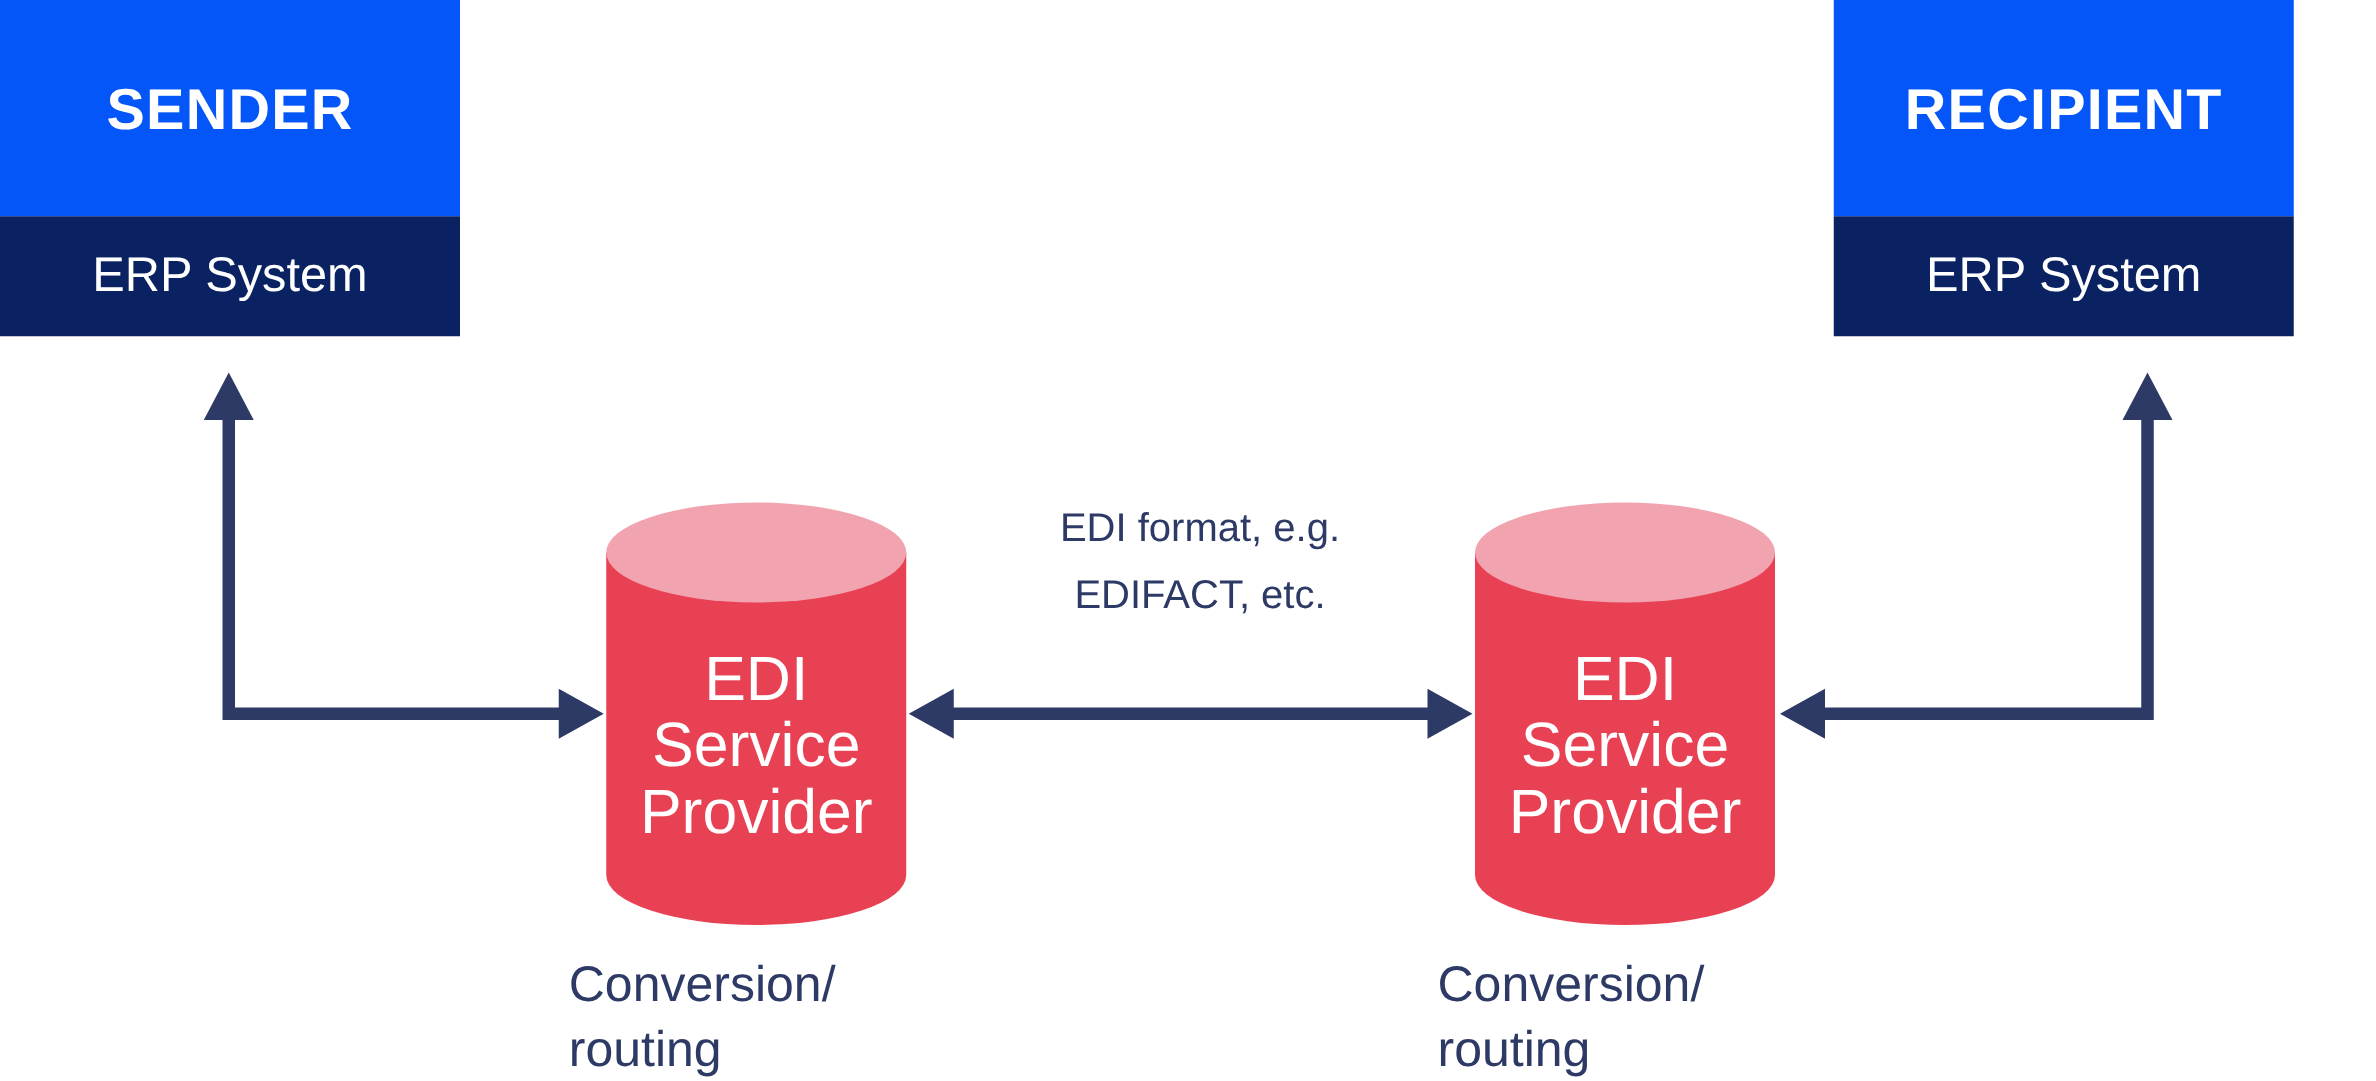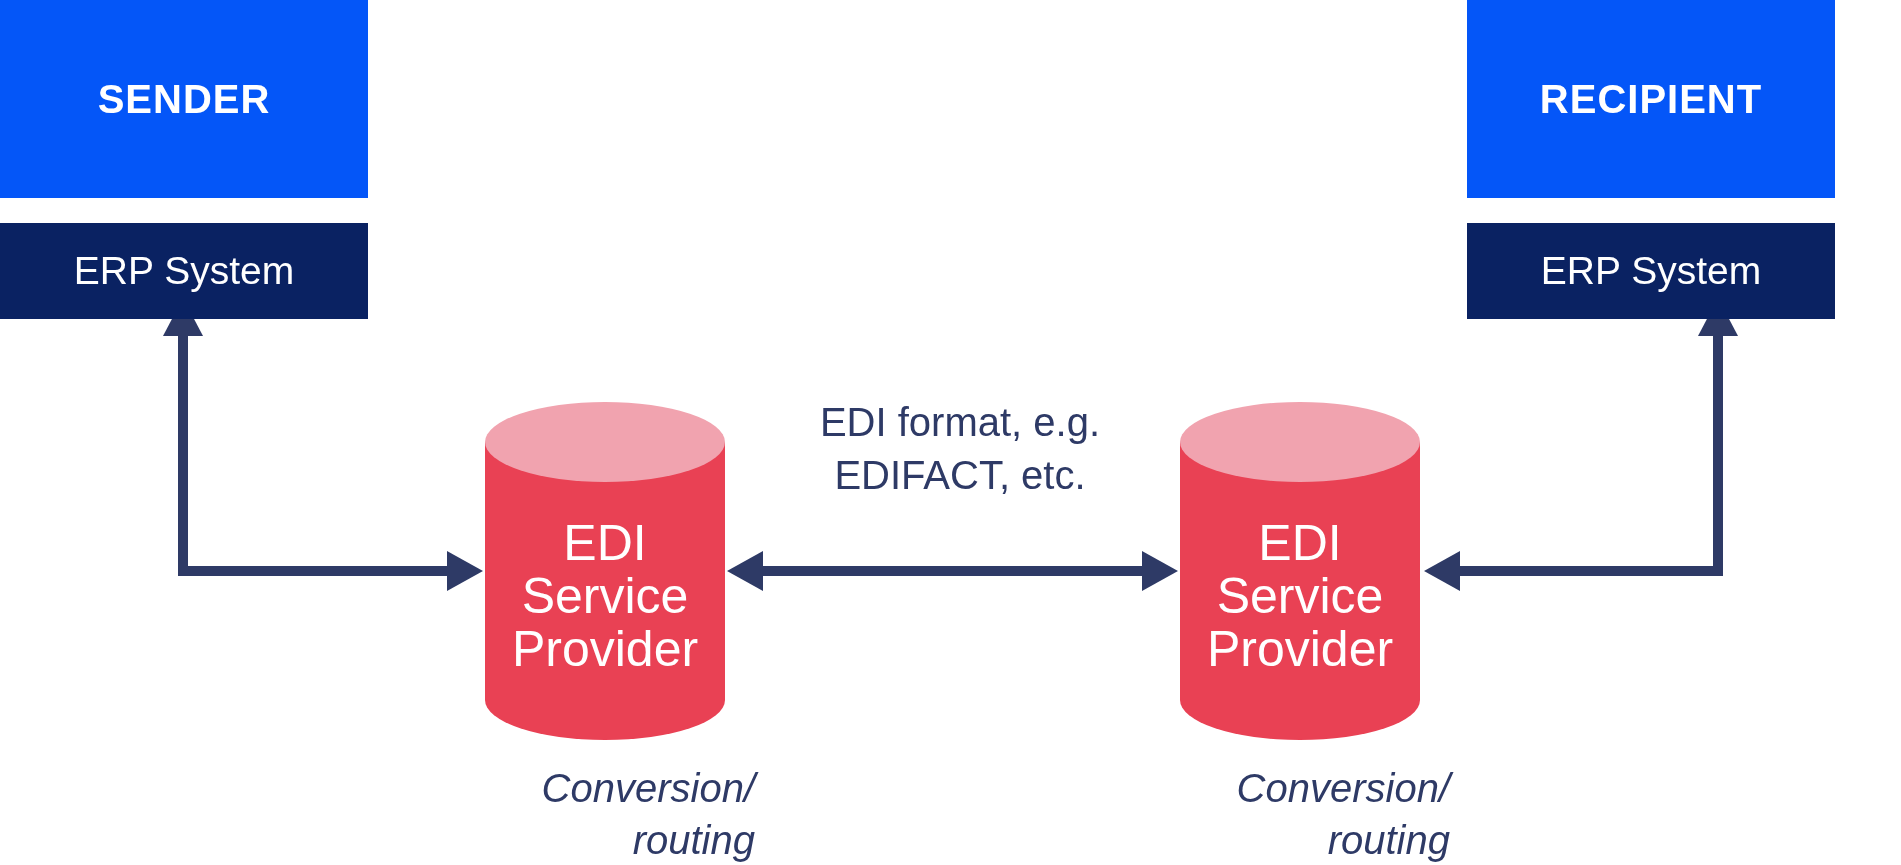--- a/index.html
+++ b/index.html
@@ -14,28 +14,28 @@
   html, body { background: #ffffff; }
   body {
     font-family: "Liberation Sans", "DejaVu Sans", sans-serif;
     width: 1901px; height: 865px; overflow: hidden; position: relative;
   }
   .canvas { position: absolute; left: 0; top: 0; width: 1901px; height: 865px; background: var(--white, #fff); }
 
   
   .endpoint { position: absolute; top: 0; width: 368px; height: 290px; }
   .endpoint .head {
-    height: 198px; background: var(--blue, #0456F8);
+    height: 173px; background: var(--blue, #0456F8);
     display: flex; align-items: center; justify-content: center;
-    color: #fff; font-size: 40px; font-weight: 700; letter-spacing: 1px;
+    color: #fff; font-size: 46px; font-weight: 700; letter-spacing: 1px;
   }
   .endpoint .sub {
     height: 96px; background: var(--navy, #0A2262);
     display: flex; align-items: center; justify-content: center;
-    color: #fff; font-size: 39px; font-weight: 400; margin-top: 25px;
+    color: #fff; font-size: 39px; font-weight: 400;
   }
   .endpoint.sender { left: 0; }
   .endpoint.recipient { left: 1467px; }
 
   
   .cylinder { position: absolute; width: 240px; height: 338px; top: 402px; }
   .cylinder.left { left: 485px; }
   .cylinder.right { left: 1180px; }
   .cyl-body {
     position: absolute; left: 0; right: 0; top: 40px; bottom: 0;
@@ -47,31 +47,31 @@
     background: var(--pink, #F1A3AF); border-radius: 50%;
   }
   .cyl-label {
     position: absolute; left: 0; right: 0; top: 115px;
     text-align: center; color: #fff; font-size: 50px; line-height: 53px; font-weight: 400;
   }
 
   
   .caption {
     position: absolute; width: 300px; top: 762px;
-    text-align: right; color: var(--ink, #2E3A66);
-    font-size: 40px; line-height: 52px; font-style: italic;
+    text-align: left; color: var(--ink, #2E3A66);
+    font-size: 40px; line-height: 52px;
   }
   .caption.left { left: 455px; }
   .caption.right { left: 1150px; }
 
   
   .exchange-label {
     position: absolute; left: 710px; width: 500px; top: 396px;
     text-align: center; color: var(--ink, #2E3A66);
-    font-size: 40px; line-height: 53px;
+    font-size: 32px; line-height: 53px;
   }
 
   
   svg.arrows { position: absolute; left: 0; top: 0; width: 1901px; height: 865px; pointer-events: none; }
   .arrow-line { stroke: var(--ink, #2E3A66); stroke-width: 10; fill: none; stroke-linejoin: miter; }
   .arrow-head { fill: var(--ink, #2E3A66); stroke: none; }
 </style>
 </head>
 <body>
 

